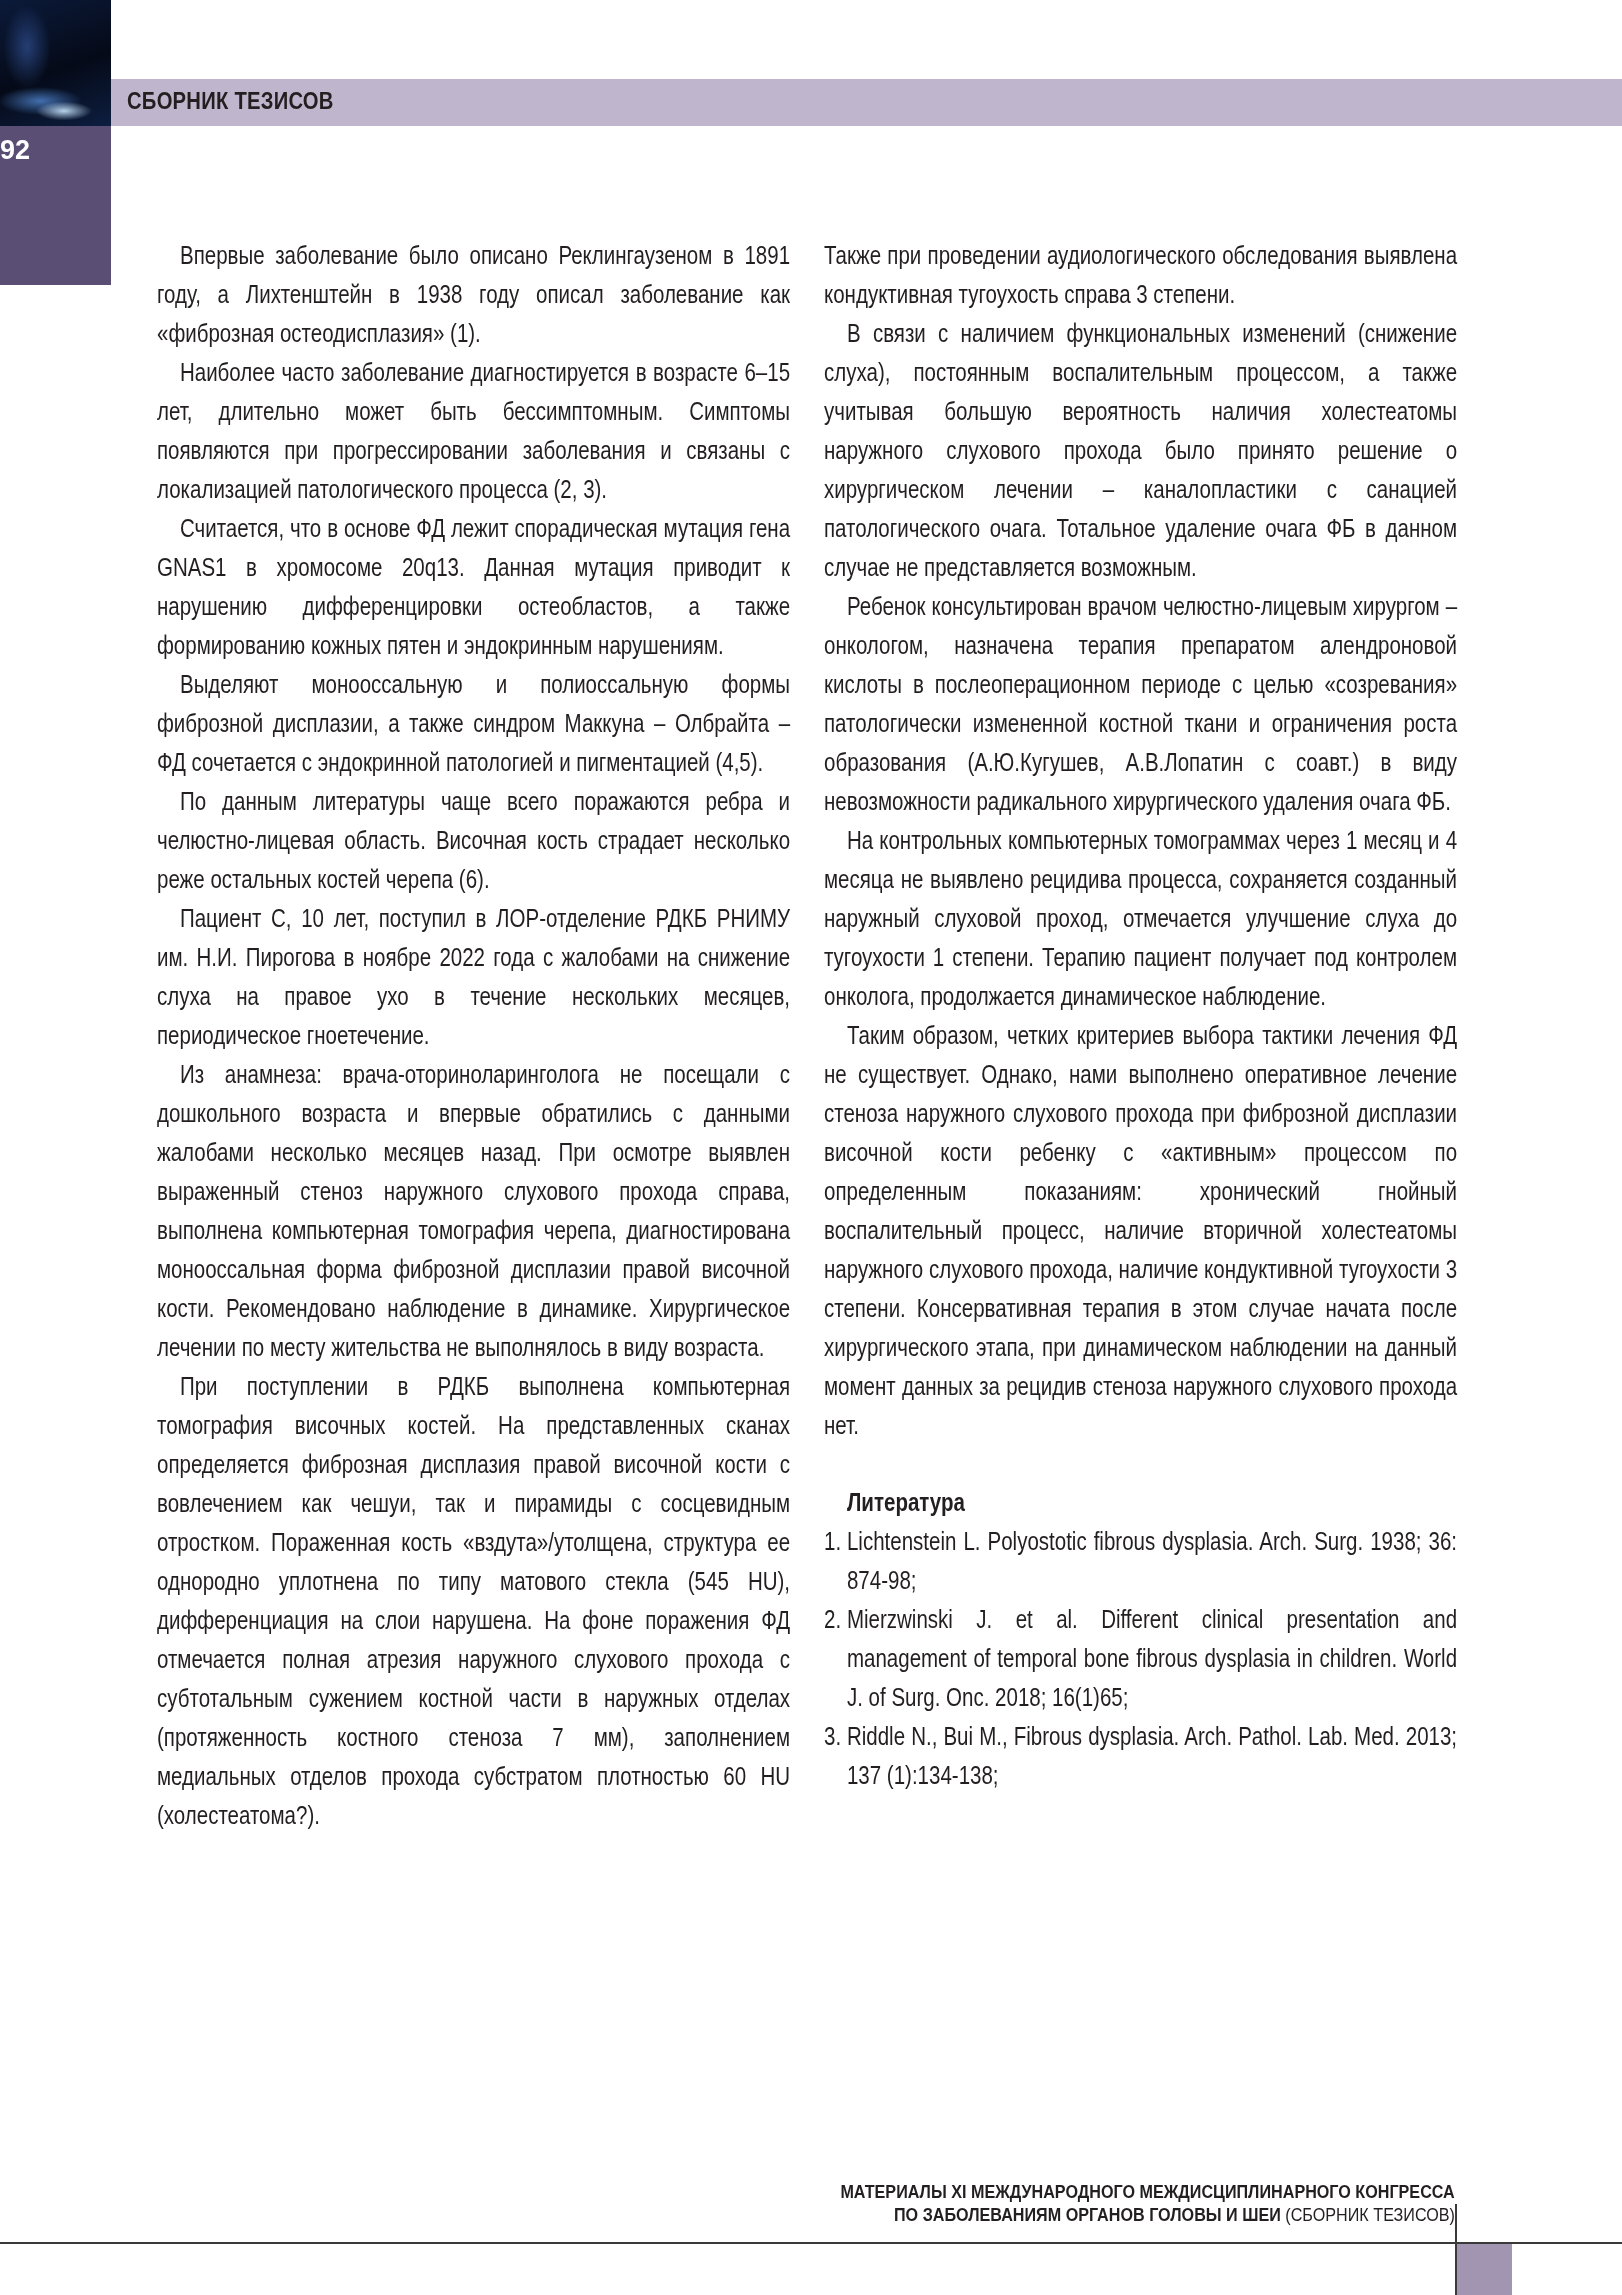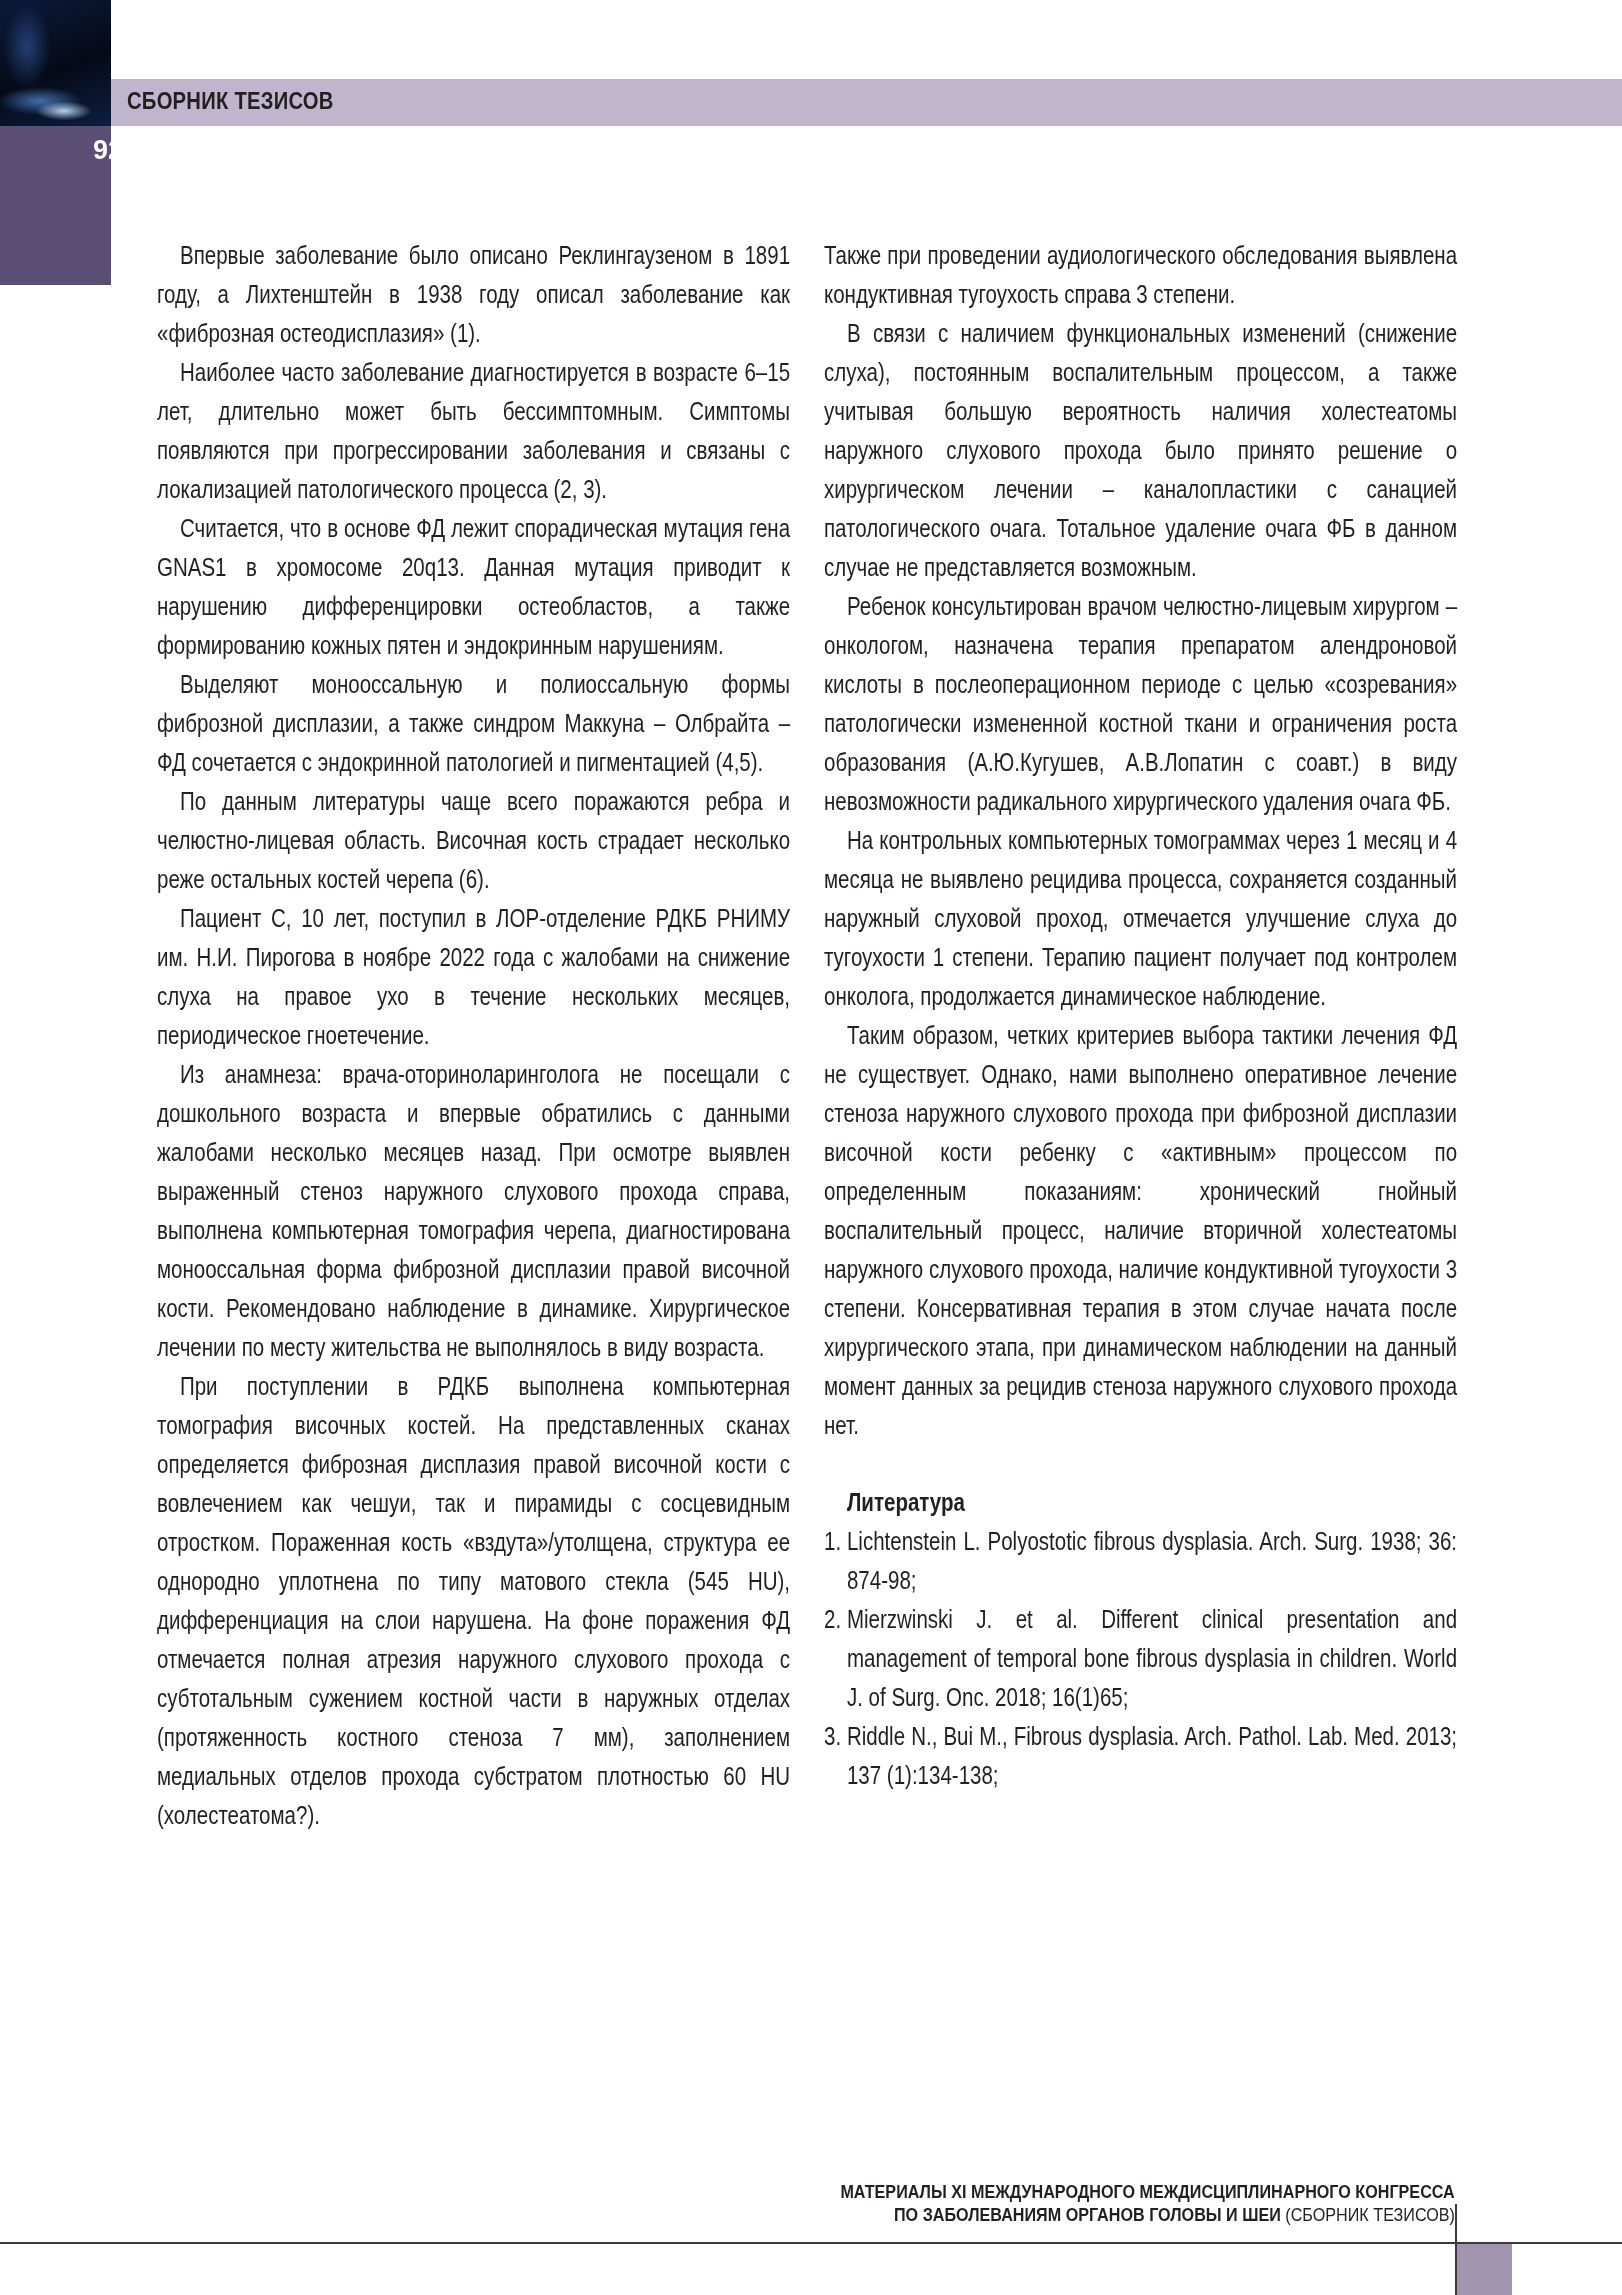--- a/index.html
+++ b/index.html
@@ -6,21 +6,21 @@
   body{width:1623px;height:2295px;position:relative;overflow:hidden;font-family:"Liberation Sans",sans-serif;color:#231f20;}
   .corner-img{position:absolute;left:0;top:0;width:111px;height:126px;
     background:
       radial-gradient(ellipse 40px 13.4px at 64px 111px, rgba(200,230,255,0.9), rgba(120,170,230,0) 70%),
       radial-gradient(ellipse 60px 20px at 40px 101px, rgba(90,150,230,0.7), rgba(0,0,0,0) 70%),
       radial-gradient(ellipse 34px 60px at 27px 47px, rgba(60,100,180,0.55), rgba(0,0,0,0) 70%),
       linear-gradient(160deg,#0b1a3a 0%,#050a18 55%,#0d1e40 100%);}
   .header-band{position:absolute;left:111px;top:79px;right:0;height:47px;background:#bfb5cc;}
   .header-title{position:absolute;left:127px;top:88px;font-size:23.5px;font-weight:bold;letter-spacing:0.3px;transform:scaleX(0.86);transform-origin:left top;white-space:nowrap;}
   .page-block{position:absolute;left:0;top:126px;width:111px;height:159px;background:#5b4e74;}
-  .page-num{position:absolute;left:13px;top:135px;width:110px;text-align:right;color:#fff;font-weight:bold;font-size:27px;}
+  .page-num{position:absolute;left:0;top:135px;width:110px;text-align:left;color:#fff;font-weight:bold;font-size:27px;}
   .col{position:absolute;top:236px;transform:scaleX(0.82);transform-origin:left top;font-size:25px;line-height:39px;text-align:justify;}
   .col-left{left:157px;width:772px;}
   .col-right{left:824px;width:772px;}
   .col p{margin:0;text-indent:28px;hyphens:manual;}
   .lit-title{margin:38px 0 0 0;font-weight:bold;text-indent:28px;}
   .ref{display:flex;text-align:justify;}
   .ref-num{flex:0 0 28px;}
   .ref-text{flex:1;}
   .footer-line1,.footer-line2{position:absolute;right:168px;font-size:19px;font-weight:bold;white-space:nowrap;transform:scaleX(0.85);transform-origin:right top;}
   .footer-line1{top:2181px;}

